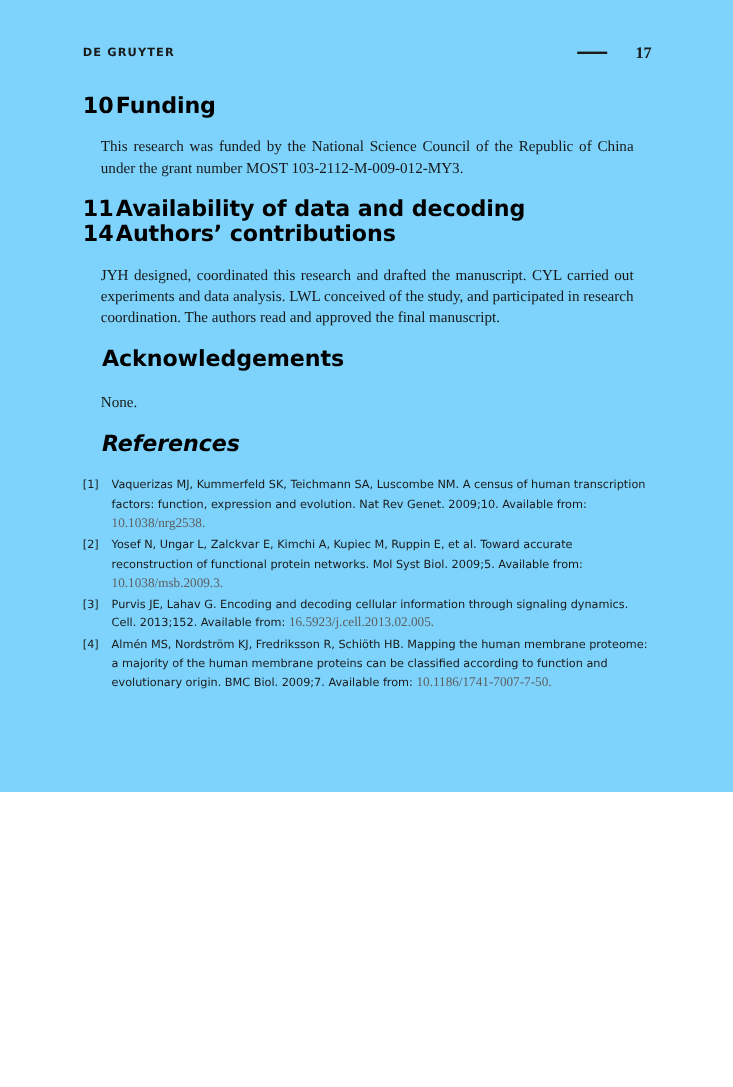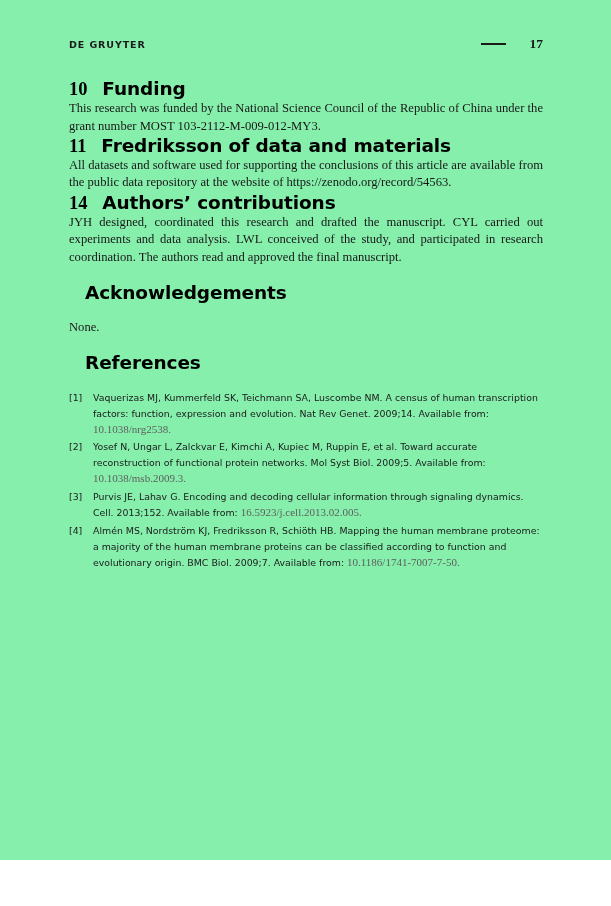--- a/index.html
+++ b/index.html
@@ -3,22 +3,22 @@
 <meta charset="utf-8">
 <style>
   html, body {
     margin: 0;
     padding: 0;
     background: #ffffff;
   }
   .page {
     position: relative;
     width: 611px;
-    height: 860px;
-    background: #86efac;
+    height: 660px;
+    background: #7dd3fc;
     overflow: hidden;
     font-family: "Liberation Serif", serif;
     color: #1a1a1a;
   }
 
   
   .running-head {
     position: absolute;
     left: 69px;
     right: 68px;
@@ -64,54 +64,53 @@
   h2.section-title {
     font-family: "DejaVu Sans", sans-serif;
     font-weight: bold;
     font-size: 18.5px;
     line-height: 1.15;
     color: #000000;
     margin: 0;
     letter-spacing: -0.1px;
   }
   h2.section-title .num {
-    margin-right: 15px;
-    font-family: Liberation Serif, serif;
+    margin-right: 2px;
   }
   h2.unnumbered {
     font-family: "DejaVu Sans", sans-serif;
     font-weight: bold;
     font-size: 18.5px;
     line-height: 1.15;
     color: #000000;
     margin: 16px;
     letter-spacing: -0.1px;
   }
 
   p.body {
     font-family: "Liberation Serif", serif;
     font-size: 12.6px;
     line-height: 17.3px;
     text-align: justify;
     text-justify: inter-word;
-    margin: 0;
+    margin: 15px;
     color: #171717;
     hyphens: manual;
   }
 
   
   .blk-funding-title  { margin-top: 0px; }
   .blk-funding-body   { margin-top: 23px; }
   .blk-avail-title    { margin-top: 45px; }
   .blk-avail-body     { margin-top: 25px; }
   .blk-auth-title     { margin-top: 45px; }
   .blk-auth-body      { margin-top: 25px; }
   .blk-ack-title      { margin-top: 47px; }
   .blk-ack-body       { margin-top: 24px; }
-  .blk-ref-title      { margin-top: 46px; }
+  .blk-ref-title      { margin-top: 46px; font-style: italic; }
   .blk-ref-list       { margin-top: 24px; }
 
   
   ol.reflist {
     list-style: none;
     margin: 0;
     padding: 0;
   }
   li.refitem {
     position: relative;
@@ -153,38 +152,37 @@
   </div>
 
   <div class="column">
 
     <h2 class="section-title blk-funding-title">
       <span class="num">10</span><span>Funding</span>
     </h2>
     <p class="body blk-funding-body">This research was funded by the National Science Council of the Republic of China under the grant number MOST 103-2112-M-009-012-MY3.</p>
 
     <h2 class="section-title blk-avail-title">
-      <span class="num">11</span><span>Fredriksson of data and materials</span>
+      <span class="num">11</span><span>Availability of data and decoding</span>
     </h2>
-    <p class="body blk-avail-body">All datasets and software used for supporting the conclusions of this article are available from the public data repository at the website of https://zenodo.org/record/54563.</p>
 
     <h2 class="section-title blk-auth-title">
       <span class="num">14</span><span>Authors’ contributions</span>
     </h2>
     <p class="body blk-auth-body">JYH designed, coordinated this research and drafted the manuscript. CYL carried out experiments and data analysis. LWL conceived of the study, and participated in research coordination. The authors read and approved the final manuscript.</p>
 
     <h2 class="unnumbered blk-ack-title">Acknowledgements</h2>
     <p class="body blk-ack-body">None.</p>
 
     <h2 class="unnumbered blk-ref-title">References</h2>
 
     <ol class="reflist blk-ref-list">
       <li class="refitem">
         <span class="marker">[1]</span>
-        <span class="reftext"><span>Vaquerizas MJ, Kummerfeld SK, Teichmann SA, Luscombe NM.  A census of human transcription factors: function, expression and evolution.  Nat Rev Genet. 2009;14.  Available from: </span><span class="doi">10.1038/nrg2538.</span></span>
+        <span class="reftext"><span>Vaquerizas MJ, Kummerfeld SK, Teichmann SA, Luscombe NM.  A census of human transcription factors: function, expression and evolution.  Nat Rev Genet. 2009;10.  Available from: </span><span class="doi">10.1038/nrg2538.</span></span>
       </li>
       <li class="refitem">
         <span class="marker">[2]</span>
         <span class="reftext"><span>Yosef N, Ungar L, Zalckvar E, Kimchi A, Kupiec M, Ruppin E, et al.  Toward accurate reconstruction of functional protein networks.  Mol Syst Biol. 2009;5.  Available from: </span><span class="doi">10.1038/msb.2009.3.</span></span>
       </li>
       <li class="refitem">
         <span class="marker">[3]</span>
         <span class="reftext"><span>Purvis JE, Lahav G.  Encoding and decoding cellular information through signaling dynamics.  Cell. 2013;152.  Available from: </span><span class="doi">16.5923/j.cell.2013.02.005.</span></span>
       </li>
       <li class="refitem">

